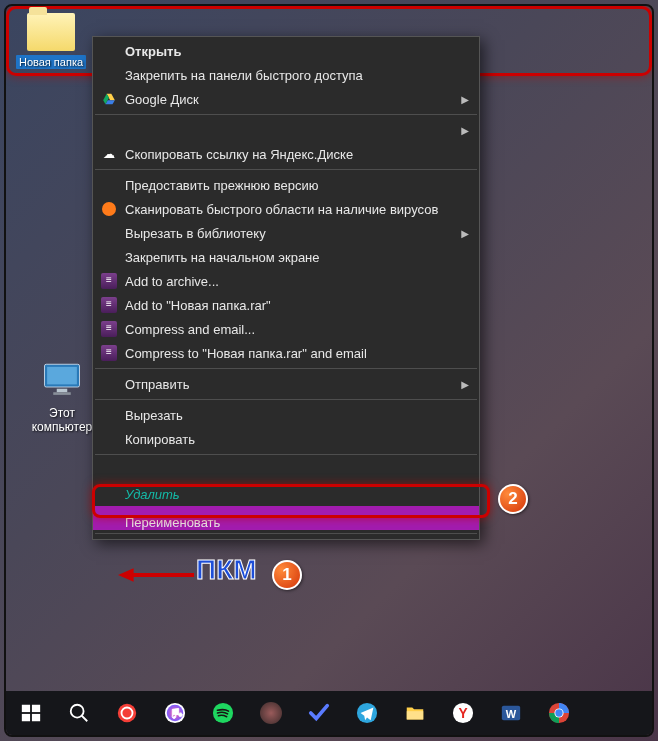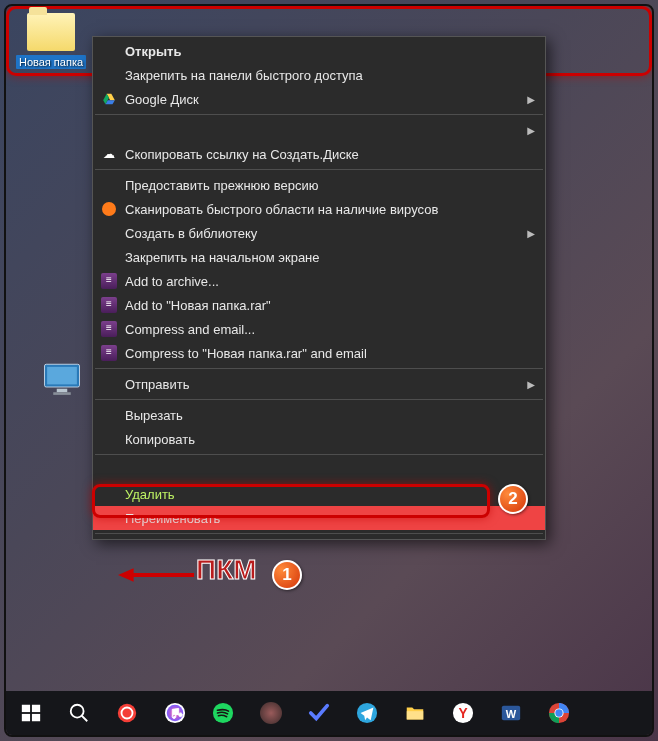--- a/index.html
+++ b/index.html
@@ -45,21 +45,21 @@
   box-shadow: 0 0 10px rgba(192,0,0,.6);
 }
 #ico-folder .ic { background: linear-gradient(#fff3b8,#f5d96b); border-radius: 2px; width:48px;height:38px; position:relative;}
 #ico-folder .ic::before{content:"";position:absolute;top:-6px;left:2px;width:18px;height:8px;background:#f5e29a;border-radius:2px 2px 0 0;}
 #ico-folder .lbl{background:#1e74c8;color:#fff;padding:1px 3px;font-size:11px;border-radius:1px;display:inline-block;}
 
 
 .ctx {
   position: absolute;
   left: 86px; top: 30px;
-  width: 454px;
+  width: 388px;
   background: #2b2b2b;
   color: #e8e8e8;
   border: 1px solid #555;
   box-shadow: 4px 4px 14px rgba(0,0,0,.6);
   padding: 2px 0;
 }
 .ctx .item {
   display: flex;
   align-items: center;
   height: 24px;
@@ -71,22 +71,22 @@
   width: 20px; height: 18px;
   display: flex; align-items: center; justify-content: center;
   flex: 0 0 20px;
 }
 .ctx .item .mi-label { flex: 1; padding-left: 6px; white-space: nowrap; }
 .ctx .item .arrow {
   position: absolute; right: 10px; top: 50%; transform: translateY(-50%);
   color: #bbb; font-size: 10px;
 }
 .ctx .sep { height: 1px; background: #4e4e4e; margin: 3px 2px; }
-.ctx .disabled { color: #bef264; }
-.ctx .hovered { background: #ef4444; }
+.ctx .disabled { color: #14b8a6; font-style: italic; }
+.ctx .hovered { background: #a21caf; align-items: flex-end; }
 .ctx .bold-first .mi-label { font-weight: 600; }
 
 
 .rename-outline {
   position: absolute;
   left: 86px; top: 478px;
   width: 398px; height: 34px;
   border: 3px solid #c00;
   border-radius: 8px;
   box-shadow: 0 0 10px rgba(192,0,0,.6);
@@ -104,21 +104,21 @@
   box-shadow: 1px 1px 3px rgba(0,0,0,.5);
   position: absolute;
 }
 #badge2 { left: 492px; top: 478px; }
 #badge1 { left: 266px; top: 554px; }
 
 
 .pkm-label {
   position: absolute;
   left: 190px; top: 548px;
-  color: #b91c1c; font-weight: 900; font-size: 28px;
+  color: #1d4ed8; font-weight: 900; font-size: 28px;
   -webkit-text-stroke: 1px #fff;
 }
 .pkm-arrow {
   position: absolute;
   left: 112px; top: 560px;
   width: 78px; height: 18px;
 }
 
 
 .taskbar {
@@ -153,20 +153,22 @@
 
   <div id="ico-computer" class="desktop-icon">
     <div class="ic">
       <svg viewBox="0 0 48 48">
           <rect x="4" y="6" width="40" height="26" rx="2" fill="#2a7ab8" stroke="#cde" stroke-width="1"></rect>
           <rect x="7" y="9" width="34" height="20" fill="#5aa8dd"></rect>
           <rect x="18" y="34" width="12" height="4" fill="#b9c6cf"></rect>
           <rect x="14" y="38" width="20" height="3" fill="#899099"></rect>
         </svg>
     </div>
+    <div style="white-space:pre-line;">Этот
+компьютер</div>
   </div>
 
   <div id="ico-folder-wrap">
     <div id="ico-folder" class="desktop-icon" style="position:static;">
       <div class="ic"></div>
       <span class="lbl">Новая папка</span>
     </div>
   </div>
 
   <div class="ctx">
@@ -189,36 +191,36 @@
       <span class="mi-label">Google Диск</span>
       <span class="arrow">▶</span>
     </div>
     <div class="sep"></div>
     <div class="item">
       <span class="mi-icon"></span>
       <span class="arrow">▶</span>
     </div>
     <div class="item">
       <span class="mi-icon ydisk">☁</span>
-      <span class="mi-label">Скопировать ссылку на Создать.Диске</span>
+      <span class="mi-label">Скопировать ссылку на Яндекс.Диске</span>
     </div>
     <div class="sep"></div>
     <div class="item">
       <span class="mi-icon"></span>
         <span class="mi-label">Предоставить прежнюю версию</span>
     </div>
     <div class="item">
       <span class="mi-icon">
           <span style="width:14px;height:14px;border-radius:50%;background:#ff7b1a;display:inline-block;"></span>
         </span>
       <span class="mi-label">Сканировать быстрого области на наличие вирусов</span>
     </div>
     <div class="item">
       <span class="mi-icon"></span>
-        <span class="mi-label">Создать в библиотеку</span>
+        <span class="mi-label">Вырезать в библиотеку</span>
       <span class="arrow">▶</span>
     </div>
     <div class="item">
       <span class="mi-icon"></span>
         <span class="mi-label">Закрепить на начальном экране</span>
     </div>
     <div class="item">
       <span class="mi-icon">
           <span class="rar-ico"></span>
         </span>

